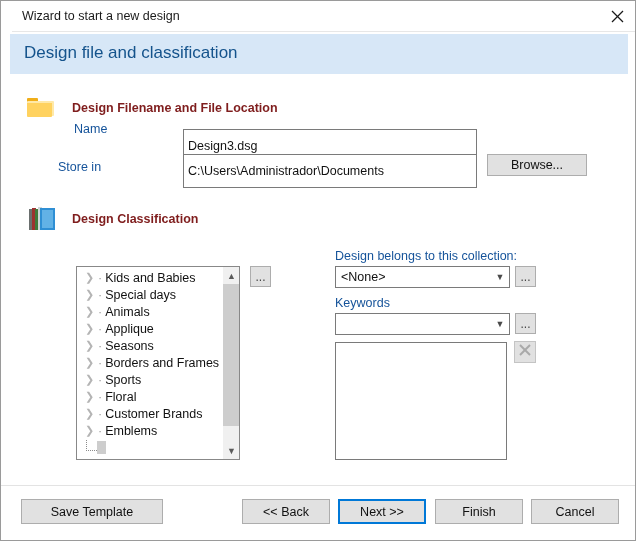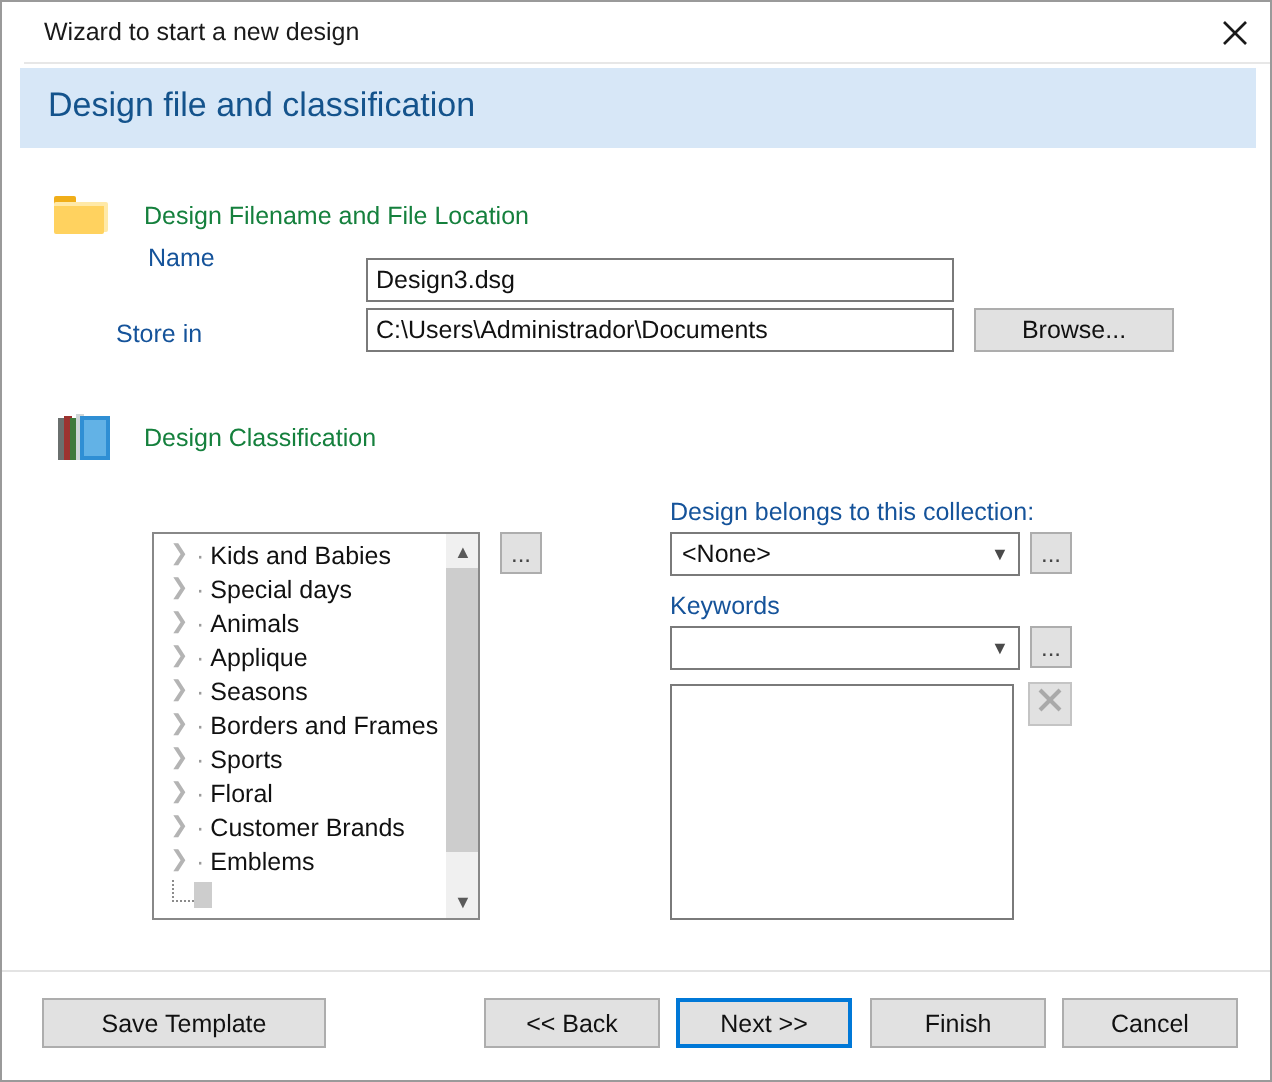--- a/index.html
+++ b/index.html
@@ -78,22 +78,22 @@
     top: 73px;
     width: 618px;
     height: 410px;
     background: #ffffff;
   }
 
   
   .section-title {
     position: absolute;
     font-size: 12.5px;
-    font-weight: normal;
-    color: #15803d;
+    font-weight: bold;
+    color: #7f1d1d;
     white-space: nowrap;
   }
   .field-label {
     position: absolute;
     font-size: 12.5px;
     color: #15539a;
     white-space: nowrap;
   }
 
   
@@ -147,21 +147,21 @@
 
   
   .text-input {
     position: absolute;
     box-sizing: border-box;
     background: #ffffff;
     border: 1px solid #7a7a7a;
     font-family: "Liberation Sans", sans-serif;
     font-size: 12.5px;
     color: #111111;
-    padding: 4px 4px;
+    padding: 16px 4px;
     outline: none;
   }
 
   
   .btn {
     position: absolute;
     box-sizing: border-box;
     background: #e1e1e1;
     border: 1px solid #adadad;
     font-family: "Liberation Sans", sans-serif;

